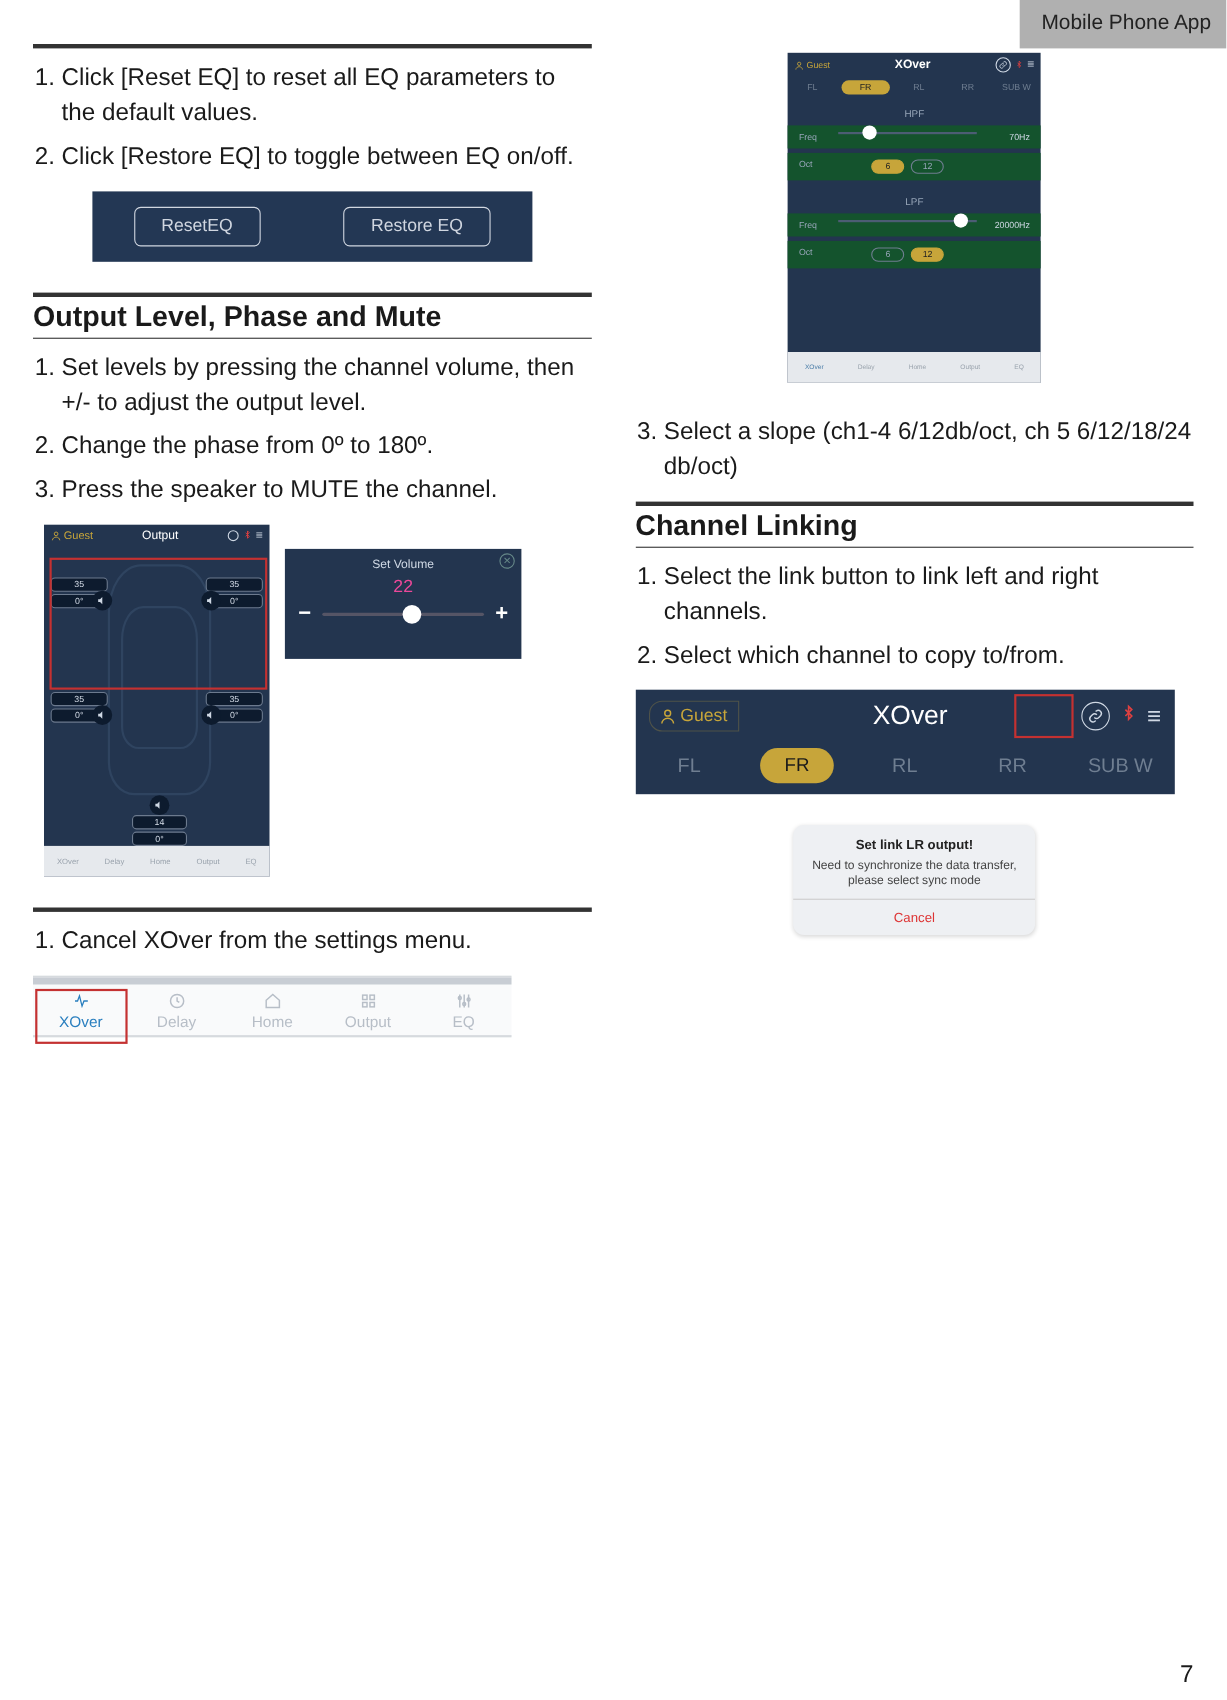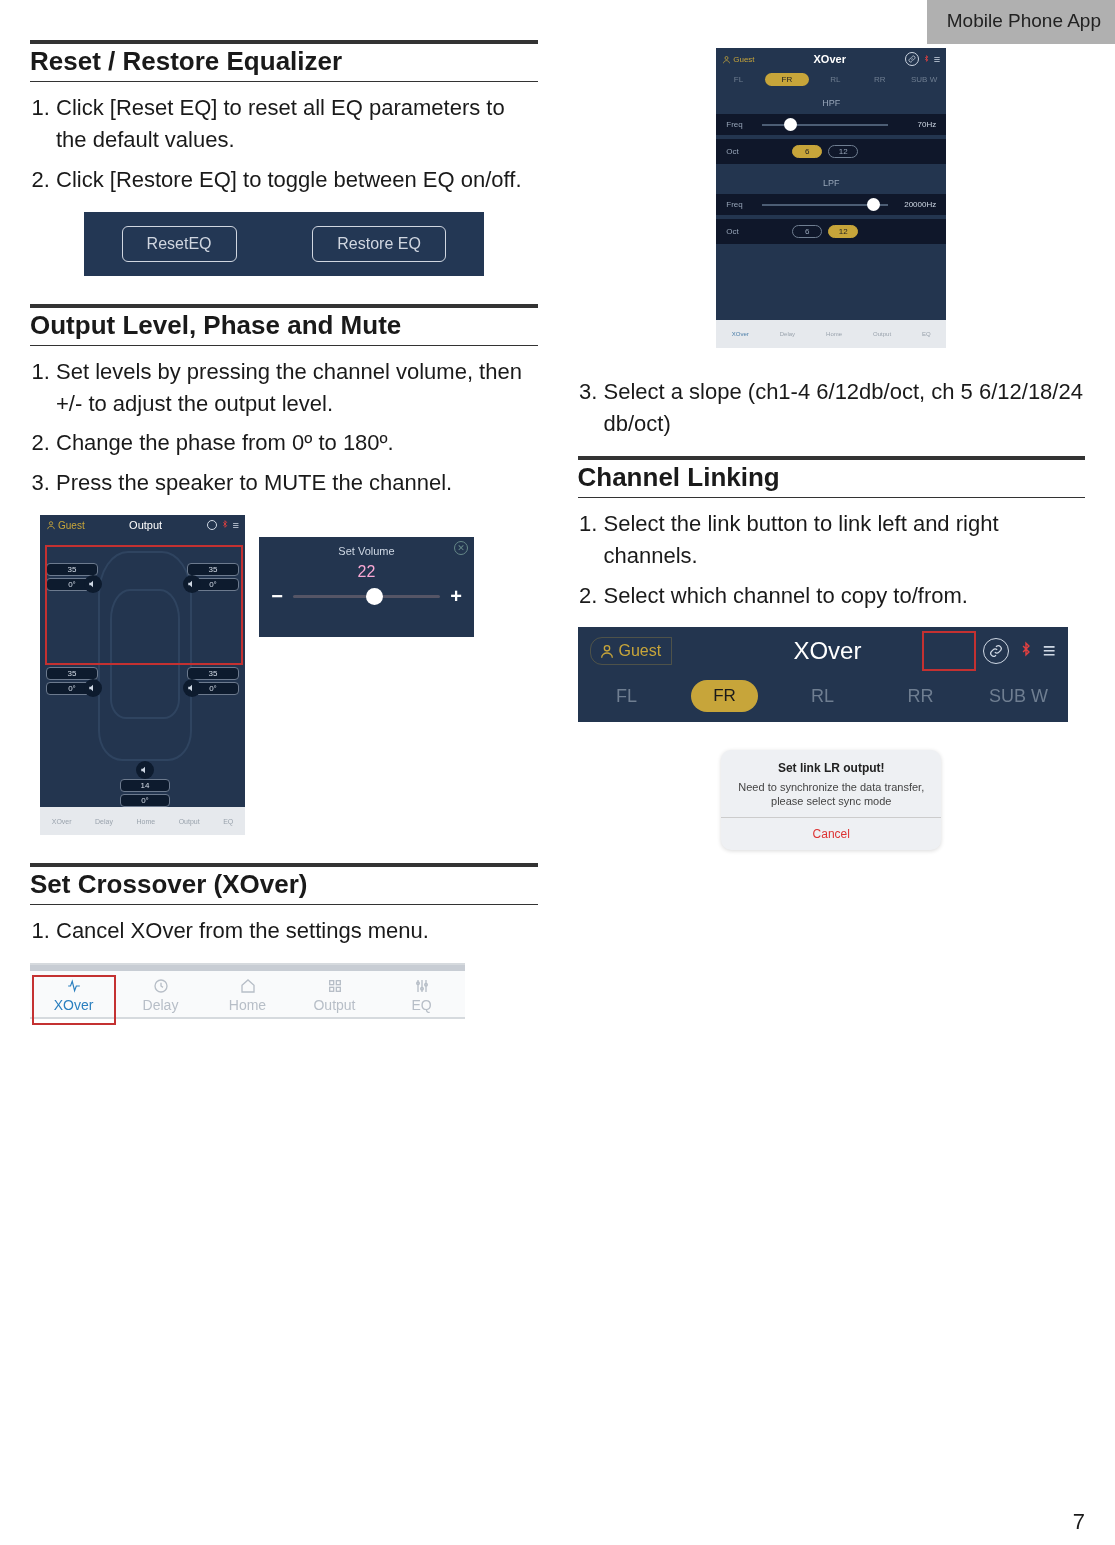--- a/index.html
+++ b/index.html
@@ -31,21 +31,21 @@
   .ch-val { background:#0d1b2e; color:#d5dde8; font-size:8px; text-align:center; border:1px solid #6c7a8e; border-radius:4px; padding:1px 0; margin-bottom:2px; }
   .spk { width:18px; height:18px; border-radius:50%; background:#0d1b2e; display:flex; align-items:center; justify-content:center; font-size:9px; color:#cfd8e4; position:absolute; }
   .spk svg { width:10px; height:10px; }
   .ch-sub { position:absolute; left:74px; top:240px; width:50px; }
   .bottom-nav { position:absolute; bottom:0; left:0; right:0; height:28px; background:#e6e9ed; display:flex; align-items:center; justify-content:space-around; font-size:7px; color:#9aa3ad; }
   .red-box-1 { position:absolute; border:2px solid #c43131; left:5px; top:30px; width:198px; height:120px; pointer-events:none; }
   
   .vol-shot { width: 215px; height: 100px; background:#23354f; position:relative; display:flex; flex-direction:column; align-items:center; padding:6px 10px; color:#cfd8e4; }
   .vol-shot .close { position:absolute; right:6px; top:4px; width:14px; height:14px; border:1px solid #688; border-radius:50%; display:flex; align-items:center; justify-content:center; font-size:9px; color:#688; }
   .vol-title { font-size:11px; margin-top:2px; }
-  .vol-val { font-size:16px; color:#f9a8d4; margin:6px 0 4px 0; }
+  .vol-val { font-size:16px; color:#ec4899; margin:6px 0 4px 0; }
   .vol-slider-row { display:flex; align-items:center; width:100%; gap:8px; }
   .vol-slider-row .sign { font-size:20px; font-weight:bold; color:#fff; width:16px; text-align:center; }
   .vol-track { flex:1; height:3px; background:#556; position:relative; border-radius:2px; }
   .vol-thumb { position:absolute; top:-7px; width:17px; height:17px; border-radius:50%; background:#fff; }
   
   .xo-nav-shot { width: 435px; background:#f9fafb; border-top:2px solid #d6dade; border-bottom:2px solid #d6dade; }
   .xo-nav-shot .row { display:flex; }
   .xo-nav-shot .item { flex:1; text-align:center; padding:6px 0 4px 0; font-size:14px; color:#b7bec7; }
   .xo-nav-shot .item .ico { display:flex; justify-content:center; height:18px; align-items:center; margin-bottom:2px; }
   .xo-nav-shot .item.active { color:#2a7fbf; }
@@ -53,21 +53,21 @@
   
   .xo-shot { width: 230px; height: 300px; }
   .xo-top { height:22px; display:flex; align-items:center; justify-content:space-between; padding:0 6px; font-size:9px; }
   .xo-top .center { color:#fff; font-size:11px; font-weight:bold; }
   .xo-top .guest { color:#c7a53a; font-size:8px; }
   .xo-top .link-ico { width:14px; height:14px; border:1px solid #cfd8e4; border-radius:50%; display:flex;align-items:center;justify-content:center; }
   .xo-chrow { display:flex; height:18px; font-size:8px; color:#6f7e91; align-items:center; }
   .xo-chrow .tab { flex:1; text-align:center; padding:2px 0; }
   .xo-chrow .tab.active { background:#c7a53a; color:#222; border-radius:10px; margin:0 4px; }
   .xo-sec-label { text-align:center; font-size:9px; color:#97a5b8; padding:10px 0 6px 0; }
-  .xo-row { display:flex; align-items:center; padding:6px 10px; font-size:8px; color:#97a5b8; background:#0f172a; margin-bottom:4px; }
+  .xo-row { display:flex; padding:6px 10px; font-size:8px; color:#97a5b8; background:#14532d; margin-bottom:4px; }
   .xo-row .lab { width:30px; }
   .xo-row .val { width:42px; text-align:right; color:#cfd8e4; }
   .xo-track { flex:1; height:2px; background:#4c5d74; position:relative; margin:0 6px; }
   .xo-thumb { position:absolute; top:-6px; width:13px; height:13px; border-radius:50%; background:#fff; }
   .oct-pills { flex:1; display:flex; gap:6px; justify-content:center; }
   .oct-pill { width:30px; text-align:center; border:1px solid #6f7e91; border-radius:8px; padding:1px 0; font-size:8px; }
   .oct-pill.active { background:#c7a53a; color:#222; border-color:#c7a53a; }
   
   .cl-shot { width: 490px; height: 95px; background:#23354f; color:#8fa0b3; position:relative; }
   .cl-top-row { display:flex; align-items:center; height:48px; padding:0 12px; gap:10px; }
@@ -93,21 +93,20 @@
 <body>
 
 <div class="page">
   <div class="header-bar">Mobile Phone App</div>
 
   <div class="columns">
 
     <div class="col">
 
       <div class="rule-top"></div>
-      <div class="h2">Reset / Restore Equalizer</div>
       <ol>
         <li>Click [Reset EQ] to reset all EQ parameters to the default values.</li>
         <li>Click [Restore EQ] to toggle between EQ on/off.</li>
       </ol>
       <div class="fig">
         <div class="eq-btn-shot">
           <div class="eq-btn">ResetEQ</div>
           <div class="eq-btn">Restore EQ</div>
         </div>
       </div>
@@ -214,21 +213,20 @@
             <div class="sign">−</div>
             <div class="vol-track">
               <div class="vol-thumb" style="left:calc(55% - 8px);"></div>
             </div>
             <div class="sign">+</div>
           </div>
         </div>
       </div>
 
       <div class="rule-top"></div>
-      <div class="h2">Set Crossover (XOver)</div>
       <ol>
         <li>Cancel XOver from the settings menu.</li>
       </ol>
 
       <div class="fig" style="justify-content:flex-start; padding-left:0;">
         <div class="xo-nav-shot" style="position:relative;">
           <div style="height:6px;background:#c8cdd4;"></div>
           <div class="row">
             <div class="item active">
               <div class="ico">

